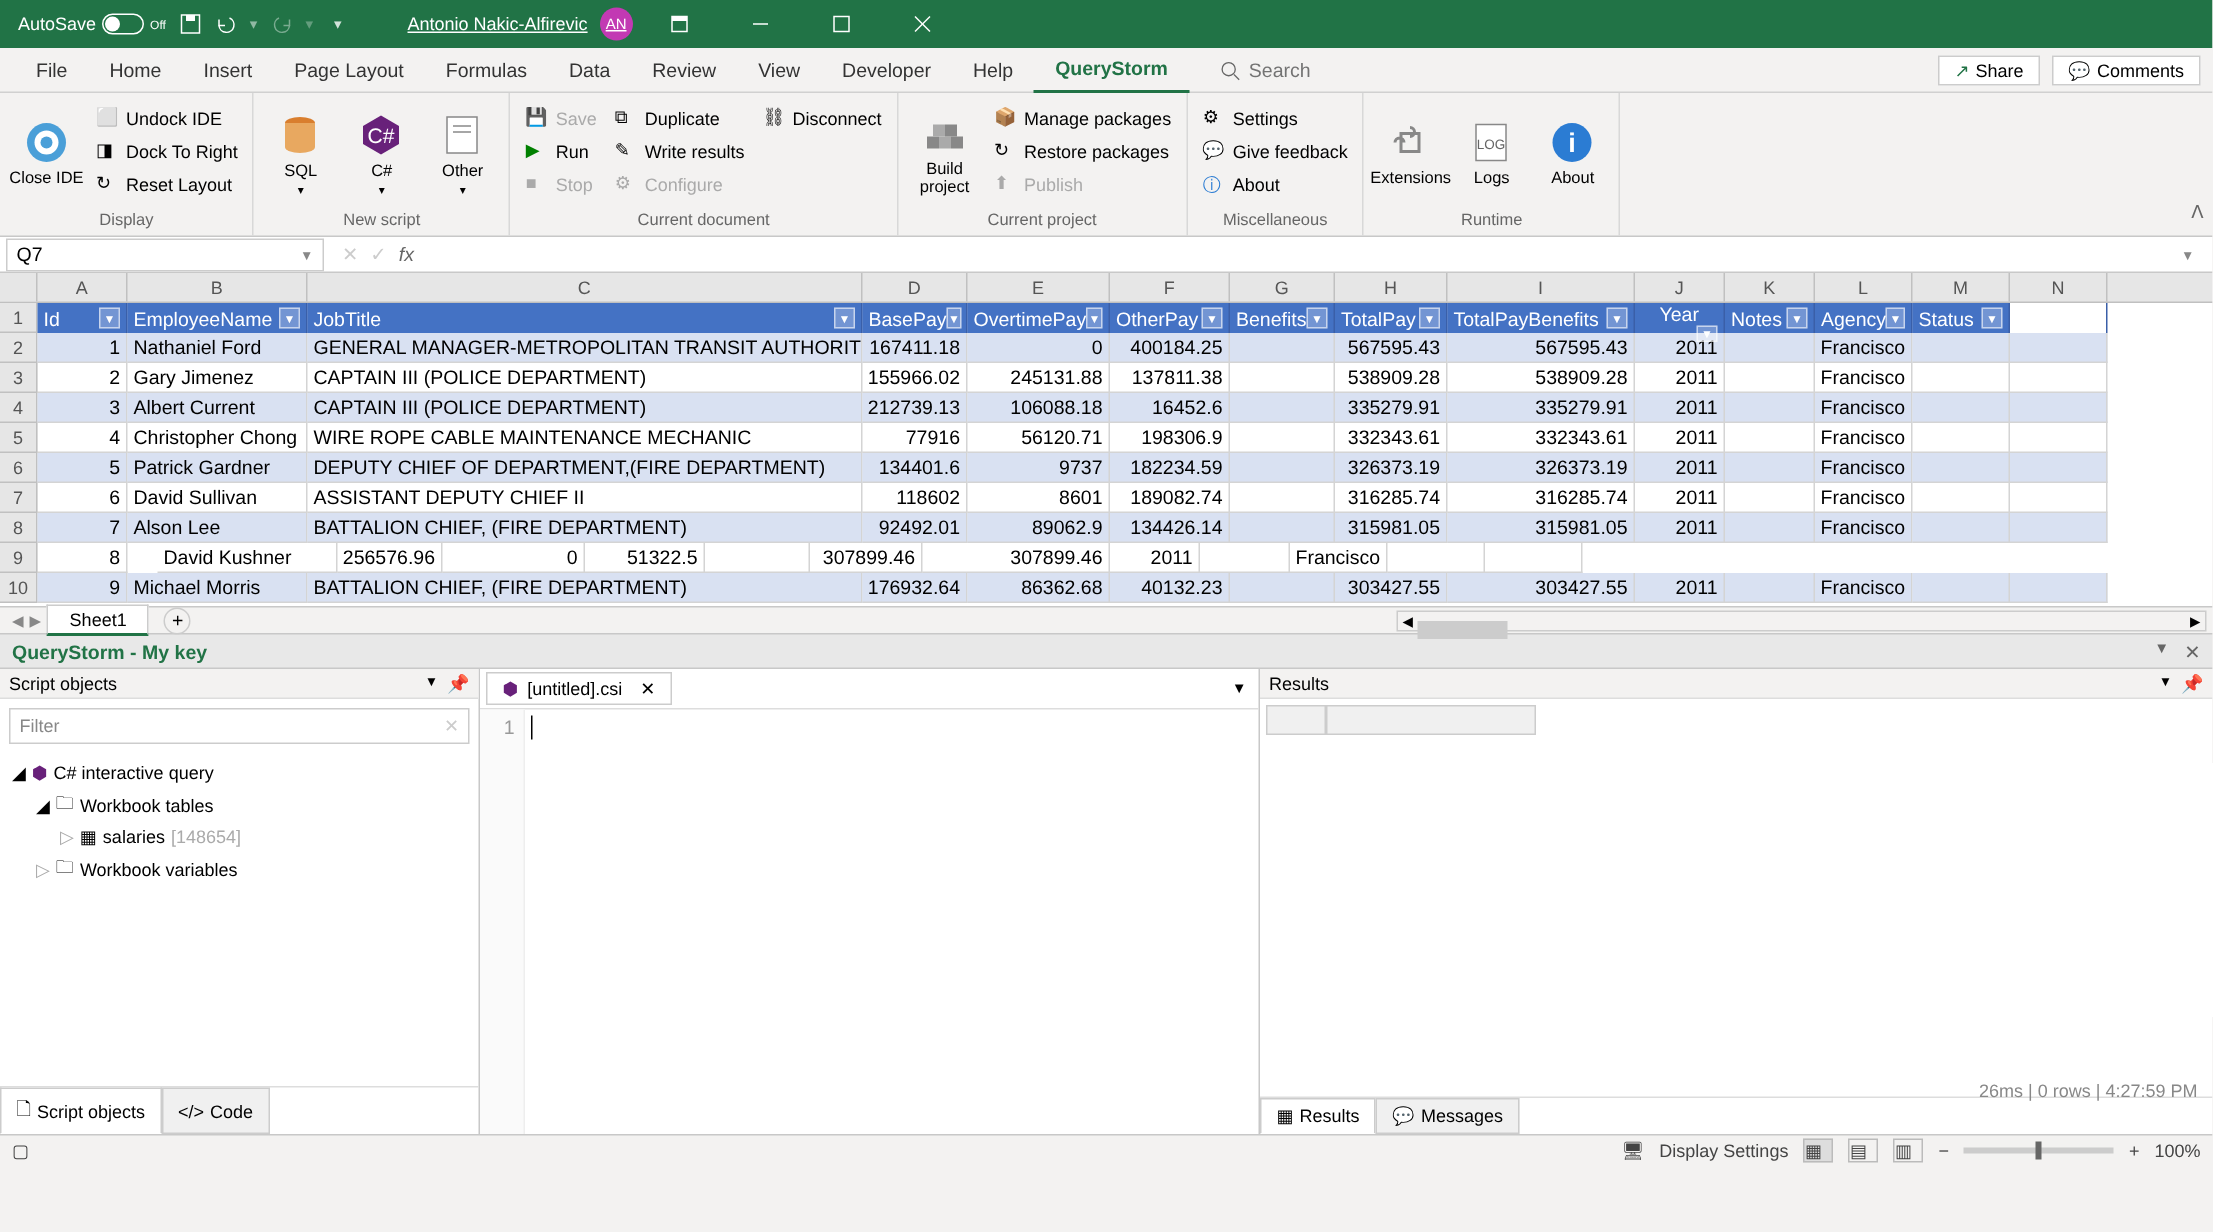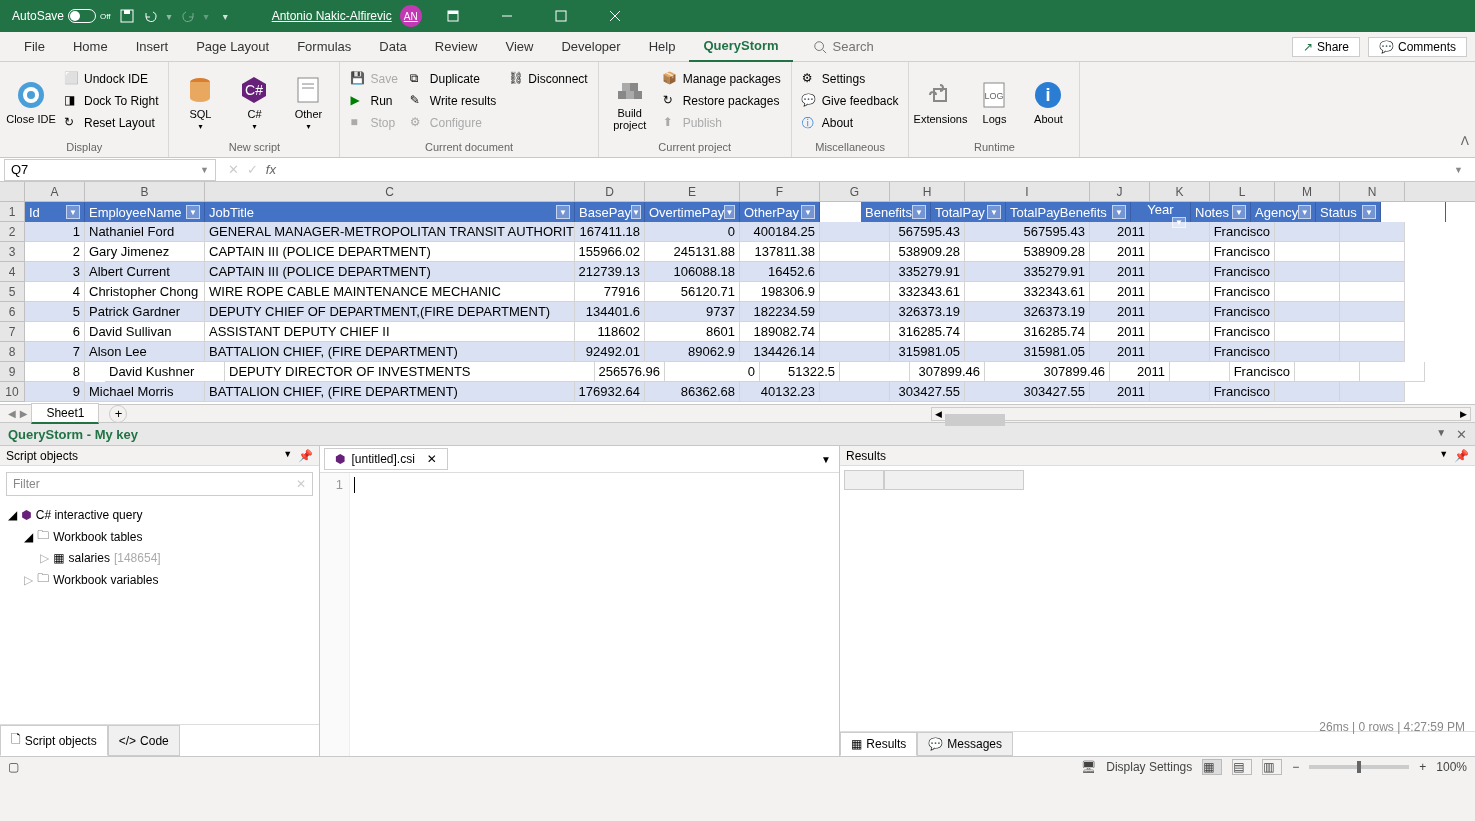--- a/index.html
+++ b/index.html
@@ -435,21 +435,21 @@
           <span class="dd">▼</span>
         </div>
         <div class="th" style="width: 95px;">
           <span>OvertimePay</span>
           <span class="dd">▼</span>
         </div>
         <div class="th" style="width: 80px;">
           <span>OtherPay</span>
           <span class="dd">▼</span>
         </div>
-        <div class="th" style="width: 70px; margin-left: 41px;">
+        <div class="th" style="width: 70px;">
           <span>Benefits</span>
           <span class="dd">▼</span>
         </div>
         <div class="th" style="width: 75px;">
           <span>TotalPay</span>
           <span class="dd">▼</span>
         </div>
         <div class="th" style="width: 125px;">
           <span>TotalPayBenefits</span>
           <span class="dd">▼</span>
@@ -588,21 +588,20 @@
         <div class="cell r" style="width: 60px;">2011</div>
         <div class="cell r" style="width: 60px;"></div>
         <div class="cell r" style="width: 65px;">San Francisco</div>
         <div class="cell r" style="width: 65px;"></div>
         <div class="cell " style="width: 65px;"></div>
       </div>
       <div class="row">
         <div class="row-h">9</div>
         <div class="cell r" style="width: 60px;">8</div>
         <div class="cell " style="width: 120px; margin-left: 20px;">David Kushner</div>
-        <div class="cell " style="width: 370px;">DEPUTY DIRECTOR OF INVESTMENTS</div>
         <div class="cell r" style="width: 70px;">256576.96</div>
         <div class="cell r" style="width: 95px;">0</div>
         <div class="cell r" style="width: 80px;">51322.5</div>
         <div class="cell r" style="width: 70px;"></div>
         <div class="cell r" style="width: 75px;">307899.46</div>
         <div class="cell r" style="width: 125px;">307899.46</div>
         <div class="cell r" style="width: 60px;">2011</div>
         <div class="cell r" style="width: 60px;"></div>
         <div class="cell r" style="width: 65px;">San Francisco</div>
         <div class="cell r" style="width: 65px;"></div>

